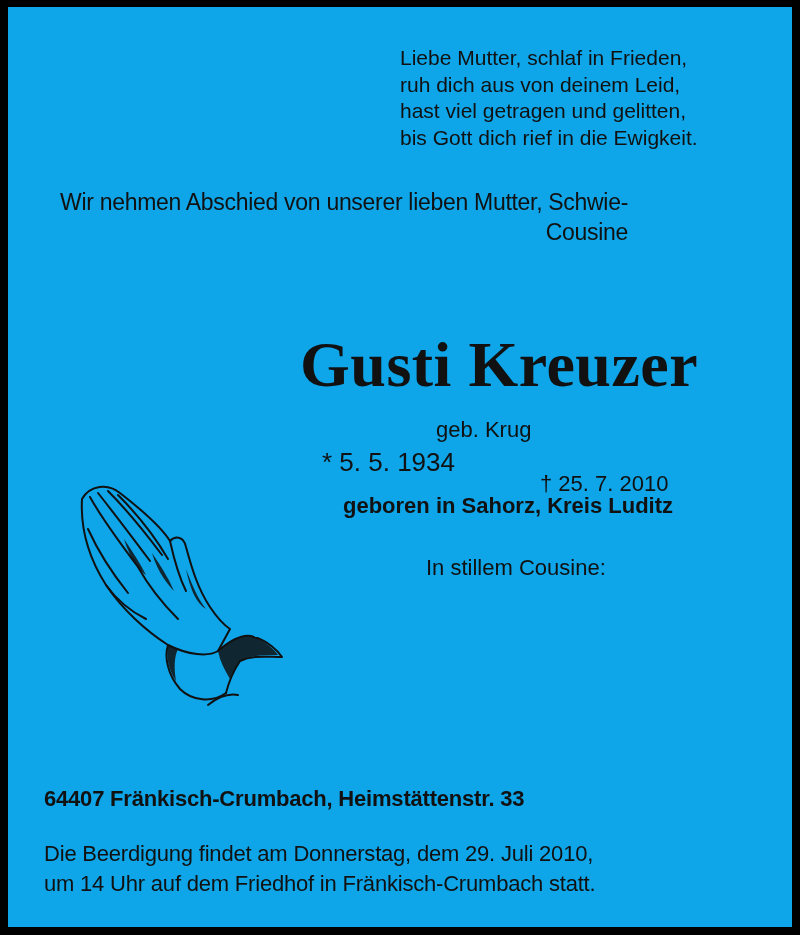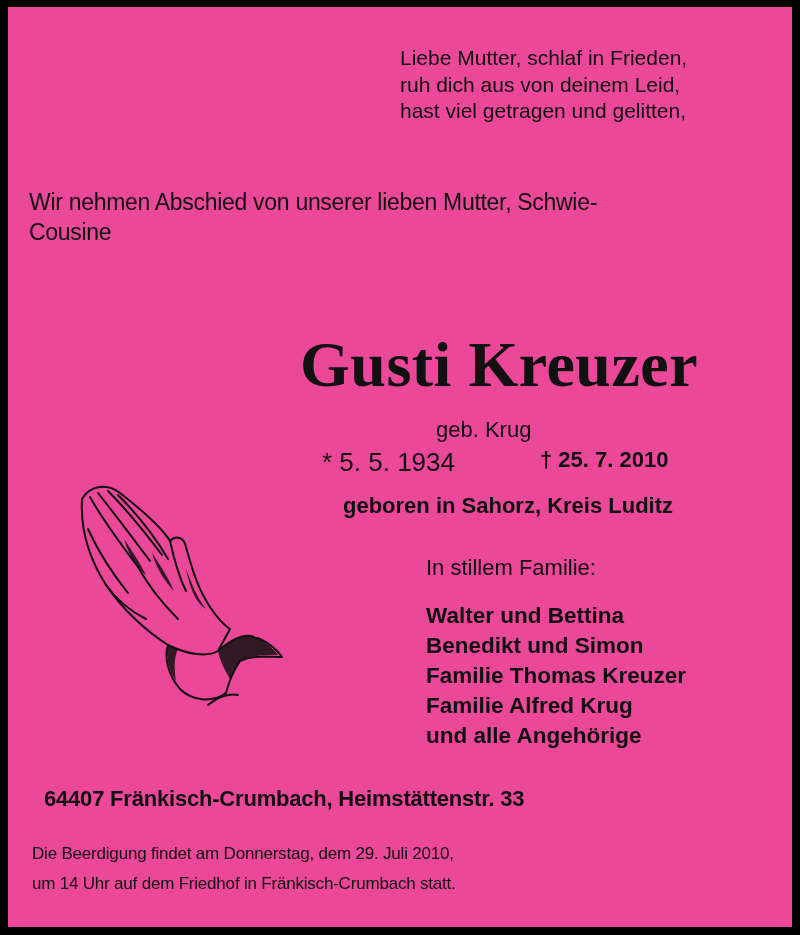--- a/index.html
+++ b/index.html
@@ -1,42 +1,43 @@
 <!DOCTYPE html>
 <html><head>
   <meta charset="utf-8">
   <style>
     html, body { margin: 0; padding: 0; }
     body { width: 800px; height: 935px; background: #000; position: relative; overflow: hidden; }
-    .card { position: absolute; left: 8px; top: 7px; width: 784px; height: 920px; background: #ec4899; }
+    .card { position: absolute; left: 8px; top: 7px; width: 784px; height: 920px; background: #0ea5e9; }
     .sans { font-family: "Liberation Sans", sans-serif; color: #111; }
     .abs { position: absolute; white-space: nowrap; }
     .poem { left: 392px; top: 38px; font-size: 21px; line-height: 26.5px; }
-    .intro { left: 21px; top: 180px; font-size: 23px; line-height: 30px; letter-spacing: -0.3px; }
+    .intro { left: 52px; top: 180px; font-size: 23px; line-height: 30px; letter-spacing: -0.3px; text-align: right; }
     .name { left: 292px; top: 300px; font-family: "Liberation Serif", serif; font-weight: bold; font-size: 64px; line-height: 72px; color: #111; letter-spacing: 0.5px; margin-top: 22px; }
     .nee { left: 428px; top: 394px; font-size: 22px; margin-top: 16px; }
     .born { left: 314px; top: 440px; font-size: 26px; }
-    .died { left: 532px; top: 440px; font-size: 22px; font-weight: bold; }
+    .died { left: 532px; top: 464px; font-size: 22px; }
     .birthplace { left: 308px; top: 486px; font-size: 22px; font-weight: bold; margin-left: 27px; }
     .memory { left: 418px; top: 548px; font-size: 22px; }
     .mourners { left: 418px; top: 594px; font-size: 22.5px; font-weight: bold; line-height: 30px; }
     .address { left: 36px; top: 779px; font-size: 22px; letter-spacing: -0.2px; font-weight: bold; }
-    .funeral { left: 24px; top: 832px; font-size: 17px; line-height: 30px; letter-spacing: -0.2px; }
+    .funeral { left: 36px; top: 832px; font-size: 22px; line-height: 30px; letter-spacing: -0.2px; }
     .hands { position: absolute; left: 60px; top: 472px; width: 220px; height: 232px; }
     .line { display: block; }
   </style>
 </head>
 <body>
 
 <div class="card">
 
   <div class="abs sans poem">
     <span class="line">Liebe Mutter, schlaf in Frieden,</span>
     <span class="line">ruh dich aus von deinem Leid,</span>
     <span class="line">hast viel getragen und gelitten,</span>
+    <span class="line">bis Gott dich rief in die Ewigkeit.</span>
   </div>
 
   <div class="abs sans intro">
     <span class="line">Wir nehmen Abschied von unserer lieben Mutter, Schwie-</span>
     <span class="line">Cousine</span>
   </div>
 
   <div class="abs name">Gusti Kreuzer</div>
   <div class="abs sans nee">geb. Krug</div>
   <div class="abs sans born">* 5. 5. 1934</div>
@@ -64,28 +65,21 @@
     </g>
     <g fill="#111" opacity="0.85">
       <path d="M150 172 C 164 160, 176 154, 186 158 C 196 162, 204 168, 210 176 C 196 176, 182 176, 172 182 C 168 188, 164 194, 162 200 C 156 190, 152 182, 150 172 Z"></path>
       <path d="M100 166 C 98 176, 100 190, 108 202 C 106 190, 106 178, 110 170 Z"></path>
       <path d="M56 60 C 64 72, 72 84, 78 96 C 72 92, 62 80, 56 60 Z"></path>
       <path d="M84 74 C 92 86, 100 98, 106 112 C 100 106, 90 94, 84 74 Z"></path>
       <path d="M118 90 C 124 106, 130 120, 138 130 C 128 124, 122 110, 118 90 Z"></path>
     </g>
   </svg>
 
-  <div class="abs sans memory">In stillem Familie:</div>
-  <div class="abs sans mourners">
-    <span class="line">Walter und Bettina</span>
-    <span class="line">Benedikt und Simon</span>
-    <span class="line">Familie Thomas Kreuzer</span>
-    <span class="line">Familie Alfred Krug</span>
-    <span class="line">und alle Angehörige</span>
-  </div>
+  <div class="abs sans memory">In stillem Cousine:</div>
 
   <div class="abs sans address">64407 Fränkisch-Crumbach, Heimstättenstr. 33</div>
 
   <div class="abs sans funeral">
     <span class="line">Die Beerdigung findet am Donnerstag, dem 29. Juli 2010,</span>
     <span class="line">um 14 Uhr auf dem Friedhof in Fränkisch-Crumbach statt.</span>
   </div>
 </div>
 
 </body></html>

